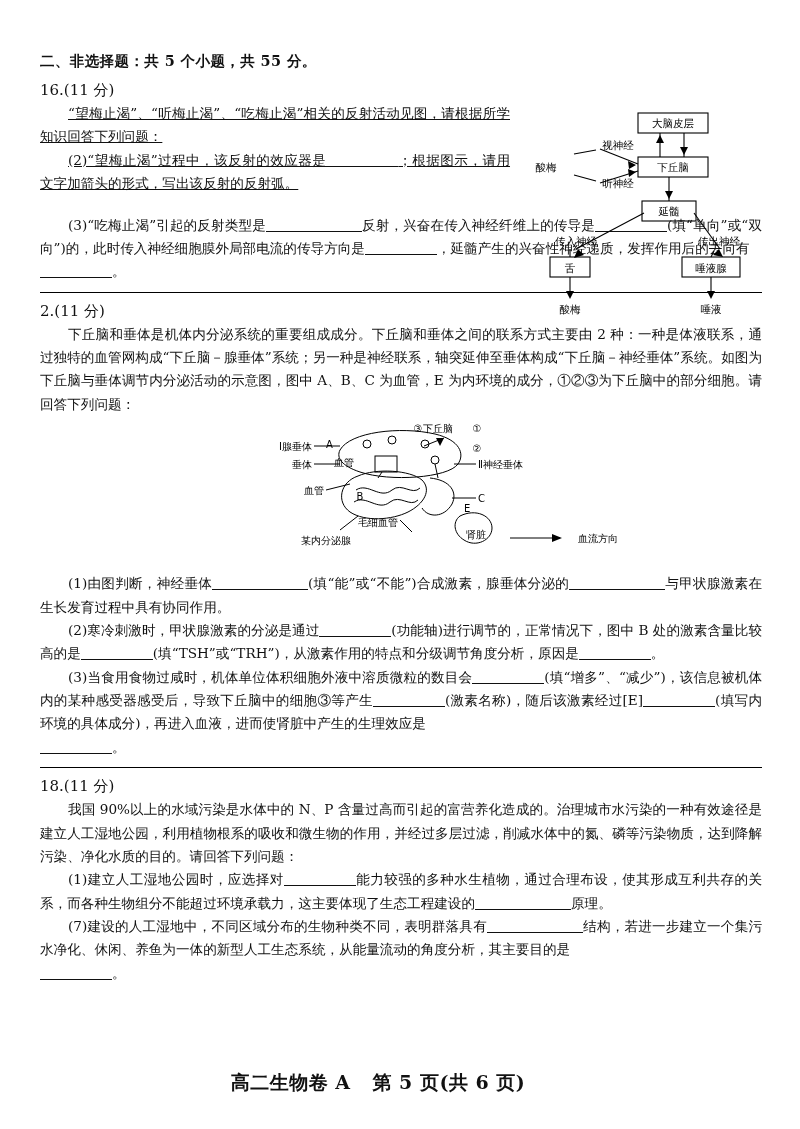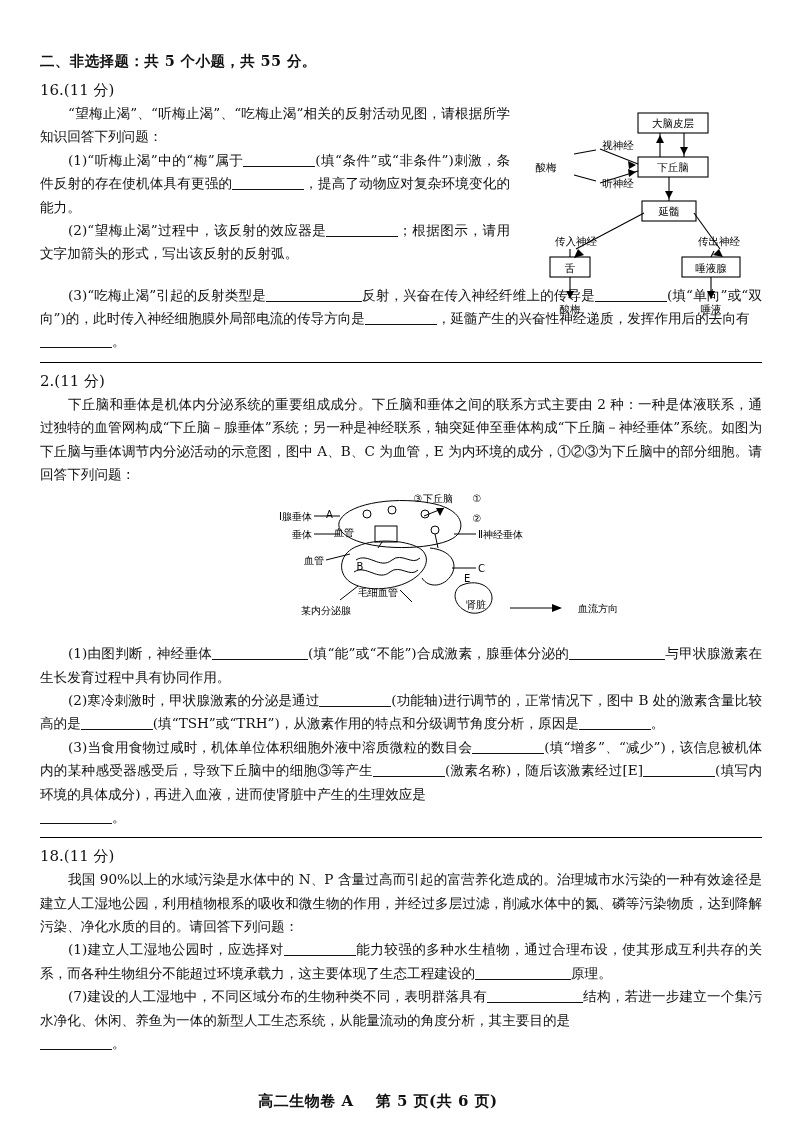--- a/index.html
+++ b/index.html
@@ -38,37 +38,37 @@
     font-size: 13.6px;
     line-height: 1.72;
     margin: 0 0 0 0;
     text-align: justify;
     text-justify: inter-ideograph;
   }
   p.indent { text-indent: 28px; }
   .blank { display:inline-block; border-bottom:1px solid #111; min-width:72px; height:1em; vertical-align:-2px; }
   .blank.lg { min-width:96px; }
   .q16wrap { position: relative; }
-  .q16text { width: 470px; }
+  .q16text { width: 470px; text-decoration: underline; }
   .fig1 {
     position: absolute;
     right: 0px; top: -4px;
     width: 248px; height: 230px; margin-top: 32px;
   }
   .fig2 {
     position: relative;
     width: 722px; height: 150px;
     margin: 4px 0 2px 0;
   }
   .footer {
     position: absolute;
-    left: 0; bottom: 26px;
+    left: 0; bottom: 41px;
     width: 756px;
     text-align: center;
-    font-size: 15px;
+    font-size: 19px;
     font-weight: bold;
     letter-spacing: .5px;
   }
   .footer .sep { display:inline-block; width:22px; }
   .rule {
     border: 0;
     border-top: 1px solid #000;
     margin: 0;
   }
   svg text { font-family: "DejaVu Sans", "Liberation Sans", sans-serif; }
@@ -79,23 +79,20 @@
 <div class="page">
   <div class="content">
 
     <div class="sec-title">二、非选择题：共 5 个小题，共 55 分。</div>
 
     <div class="q16wrap">
       <div class="qnum">16.(11 分)</div>
 
       <div class="q16text">
         <p class="body indent">“望梅止渴”、“听梅止渴”、“吃梅止渴”相关的反射活动见图，请根据所学知识回答下列问题：</p>
-        <p class="body indent">
-          <span>(1)“听梅止渴”中的“梅”属于</span><span class="blank"></span><span>(填“条件”或“非条件”)刺激，条件反射的存在使机体具有更强的</span><span class="blank"></span><span>，提高了动物应对复杂环境变化的能力。</span>
-        </p>
         <p class="body indent">
           <span>(2)“望梅止渴”过程中，该反射的效应器是</span><span class="blank"></span><span>；根据图示，请用文字加箭头的形式，写出该反射的反射弧。</span>
         </p>
       </div>
 
       <div class="fig1">
         <svg viewBox="0 0 248 230" width="248" height="230">
           <g fill="none" stroke="#000" stroke-width="1.1">
 
             <rect x="124" y="4" width="70" height="20"></rect>

